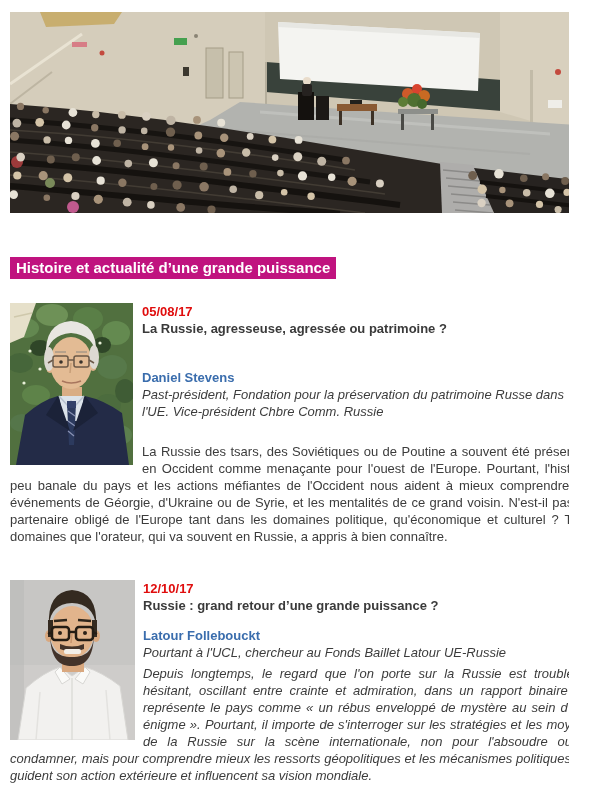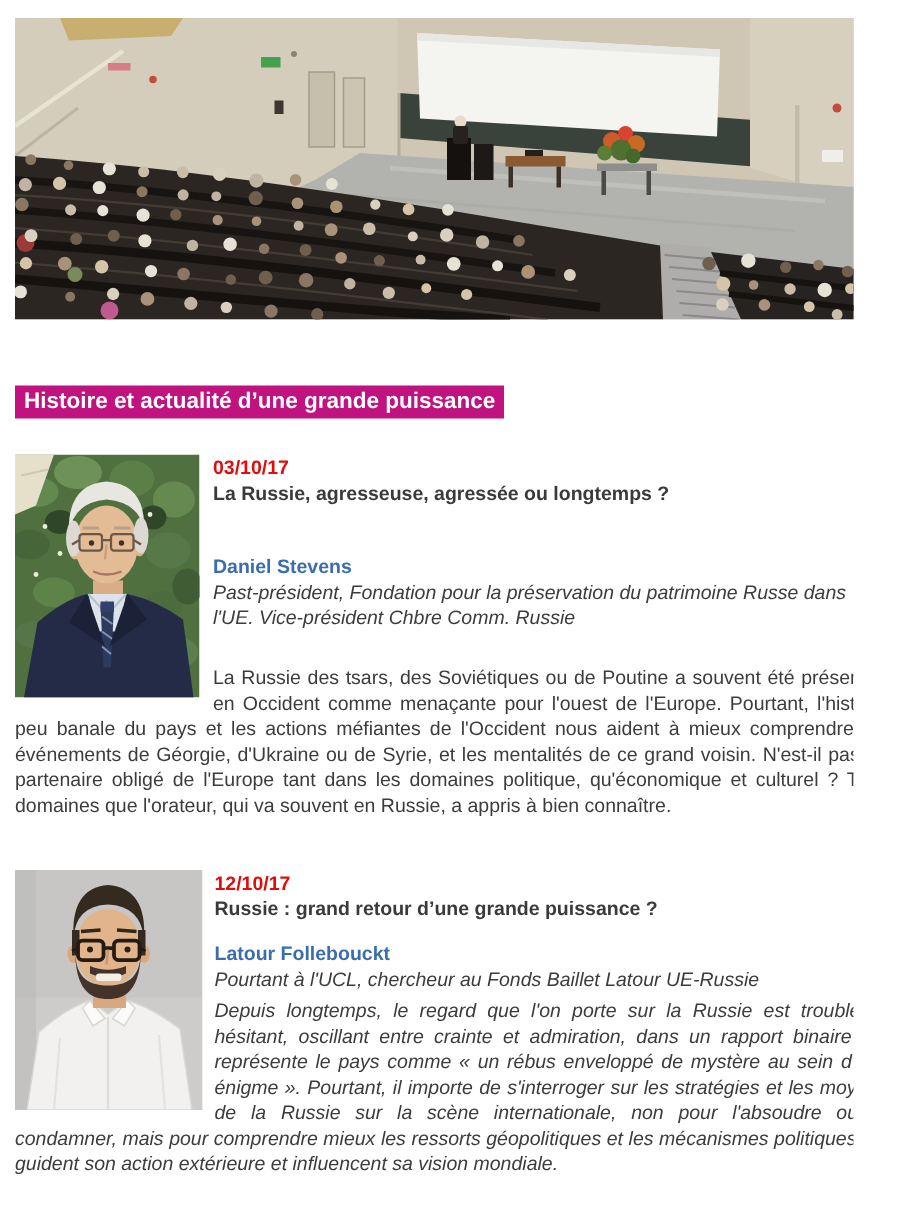--- a/index.html
+++ b/index.html
@@ -248,22 +248,22 @@
       <polygon points="57,100 66,100 64,142 59,142" fill="#2c3a5e"></polygon>
       <line x1="58" y1="108" x2="65" y2="113" stroke="#8a93b5" stroke-width="1.2"></line>
       <line x1="58" y1="118" x2="65" y2="123" stroke="#8a93b5" stroke-width="1.2"></line>
       <line x1="58" y1="128" x2="64" y2="133" stroke="#8a93b5" stroke-width="1.2"></line>
       <rect x="57" y="98" width="9" height="7" fill="#33416a"></rect>
       <path d="M48,93 L60,128 L36,112 Z" fill="#1b2238"></path>
       <path d="M75,93 L63,128 L88,110 Z" fill="#1b2238"></path>
     </svg>
 
     <div class="head">
-      <div class="event-date">03/10/17</div>
-      <div class="event-title">La Russie, agresseuse, agressée ou longtemps ?</div>
+      <div class="event-date">05/08/17</div>
+      <div class="event-title">La Russie, agresseuse, agressée ou patrimoine ?</div>
     </div>
     <div class="speaker-block">
       <div class="speaker-name">Daniel Stevens</div>
       <div class="affiliation">Past-président, Fondation pour la préservation du patrimoine Russe dans l'UE. Vice-président Chbre Comm. Russie</div>
     </div>
     <p class="event-body">La Russie des tsars, des Soviétiques ou de Poutine a souvent été présentée en Occident comme menaçante pour l'ouest de l'Europe. Pourtant, l'histoire peu banale du pays et les actions méfiantes de l'Occident nous aident à mieux comprendre les événements de Géorgie, d'Ukraine ou de Syrie, et les mentalités de ce grand voisin. N'est-il pas un partenaire obligé de l'Europe tant dans les domaines politique, qu'économique et culturel ? Tous domaines que l'orateur, qui va souvent en Russie, a appris à bien connaître.</p>
   </article>
 
   <article class="event" id="event-1">
     <svg class="portrait" id="portrait-1" viewBox="0 0 125 160" preserveAspectRatio="none" role="img" aria-label="portrait-young-man-beard-glasses-white-shirt-grey-background">

